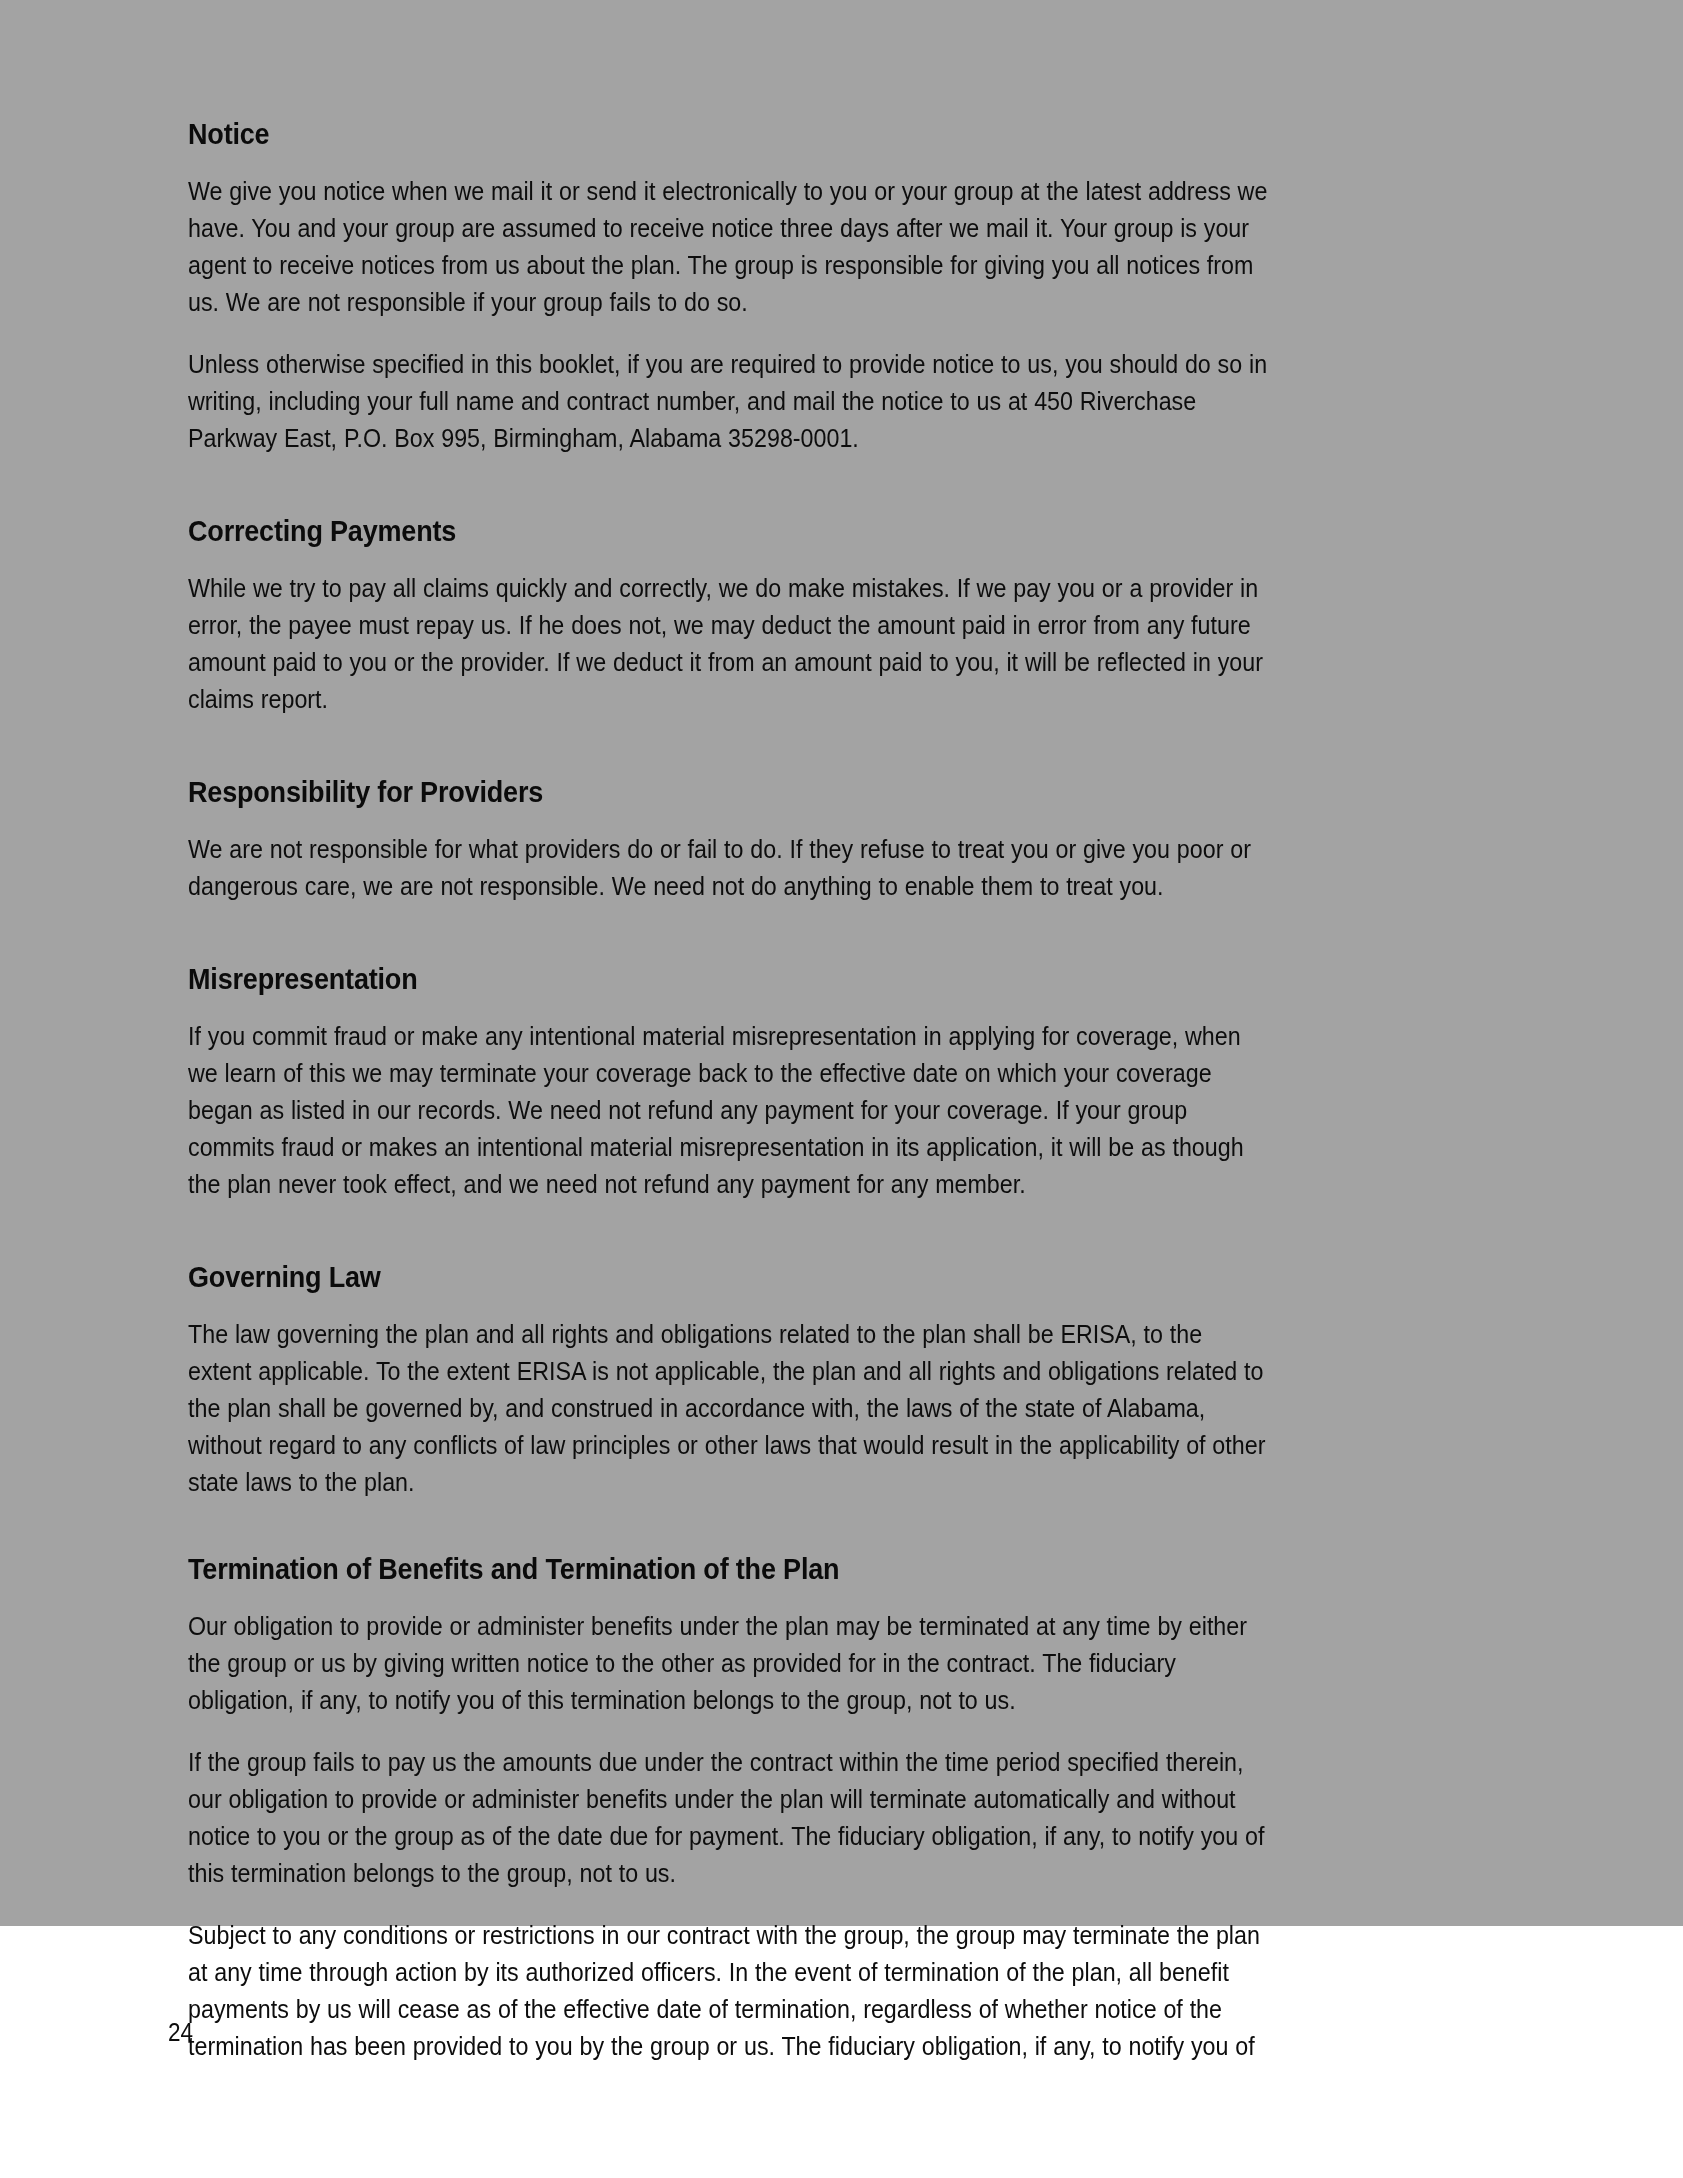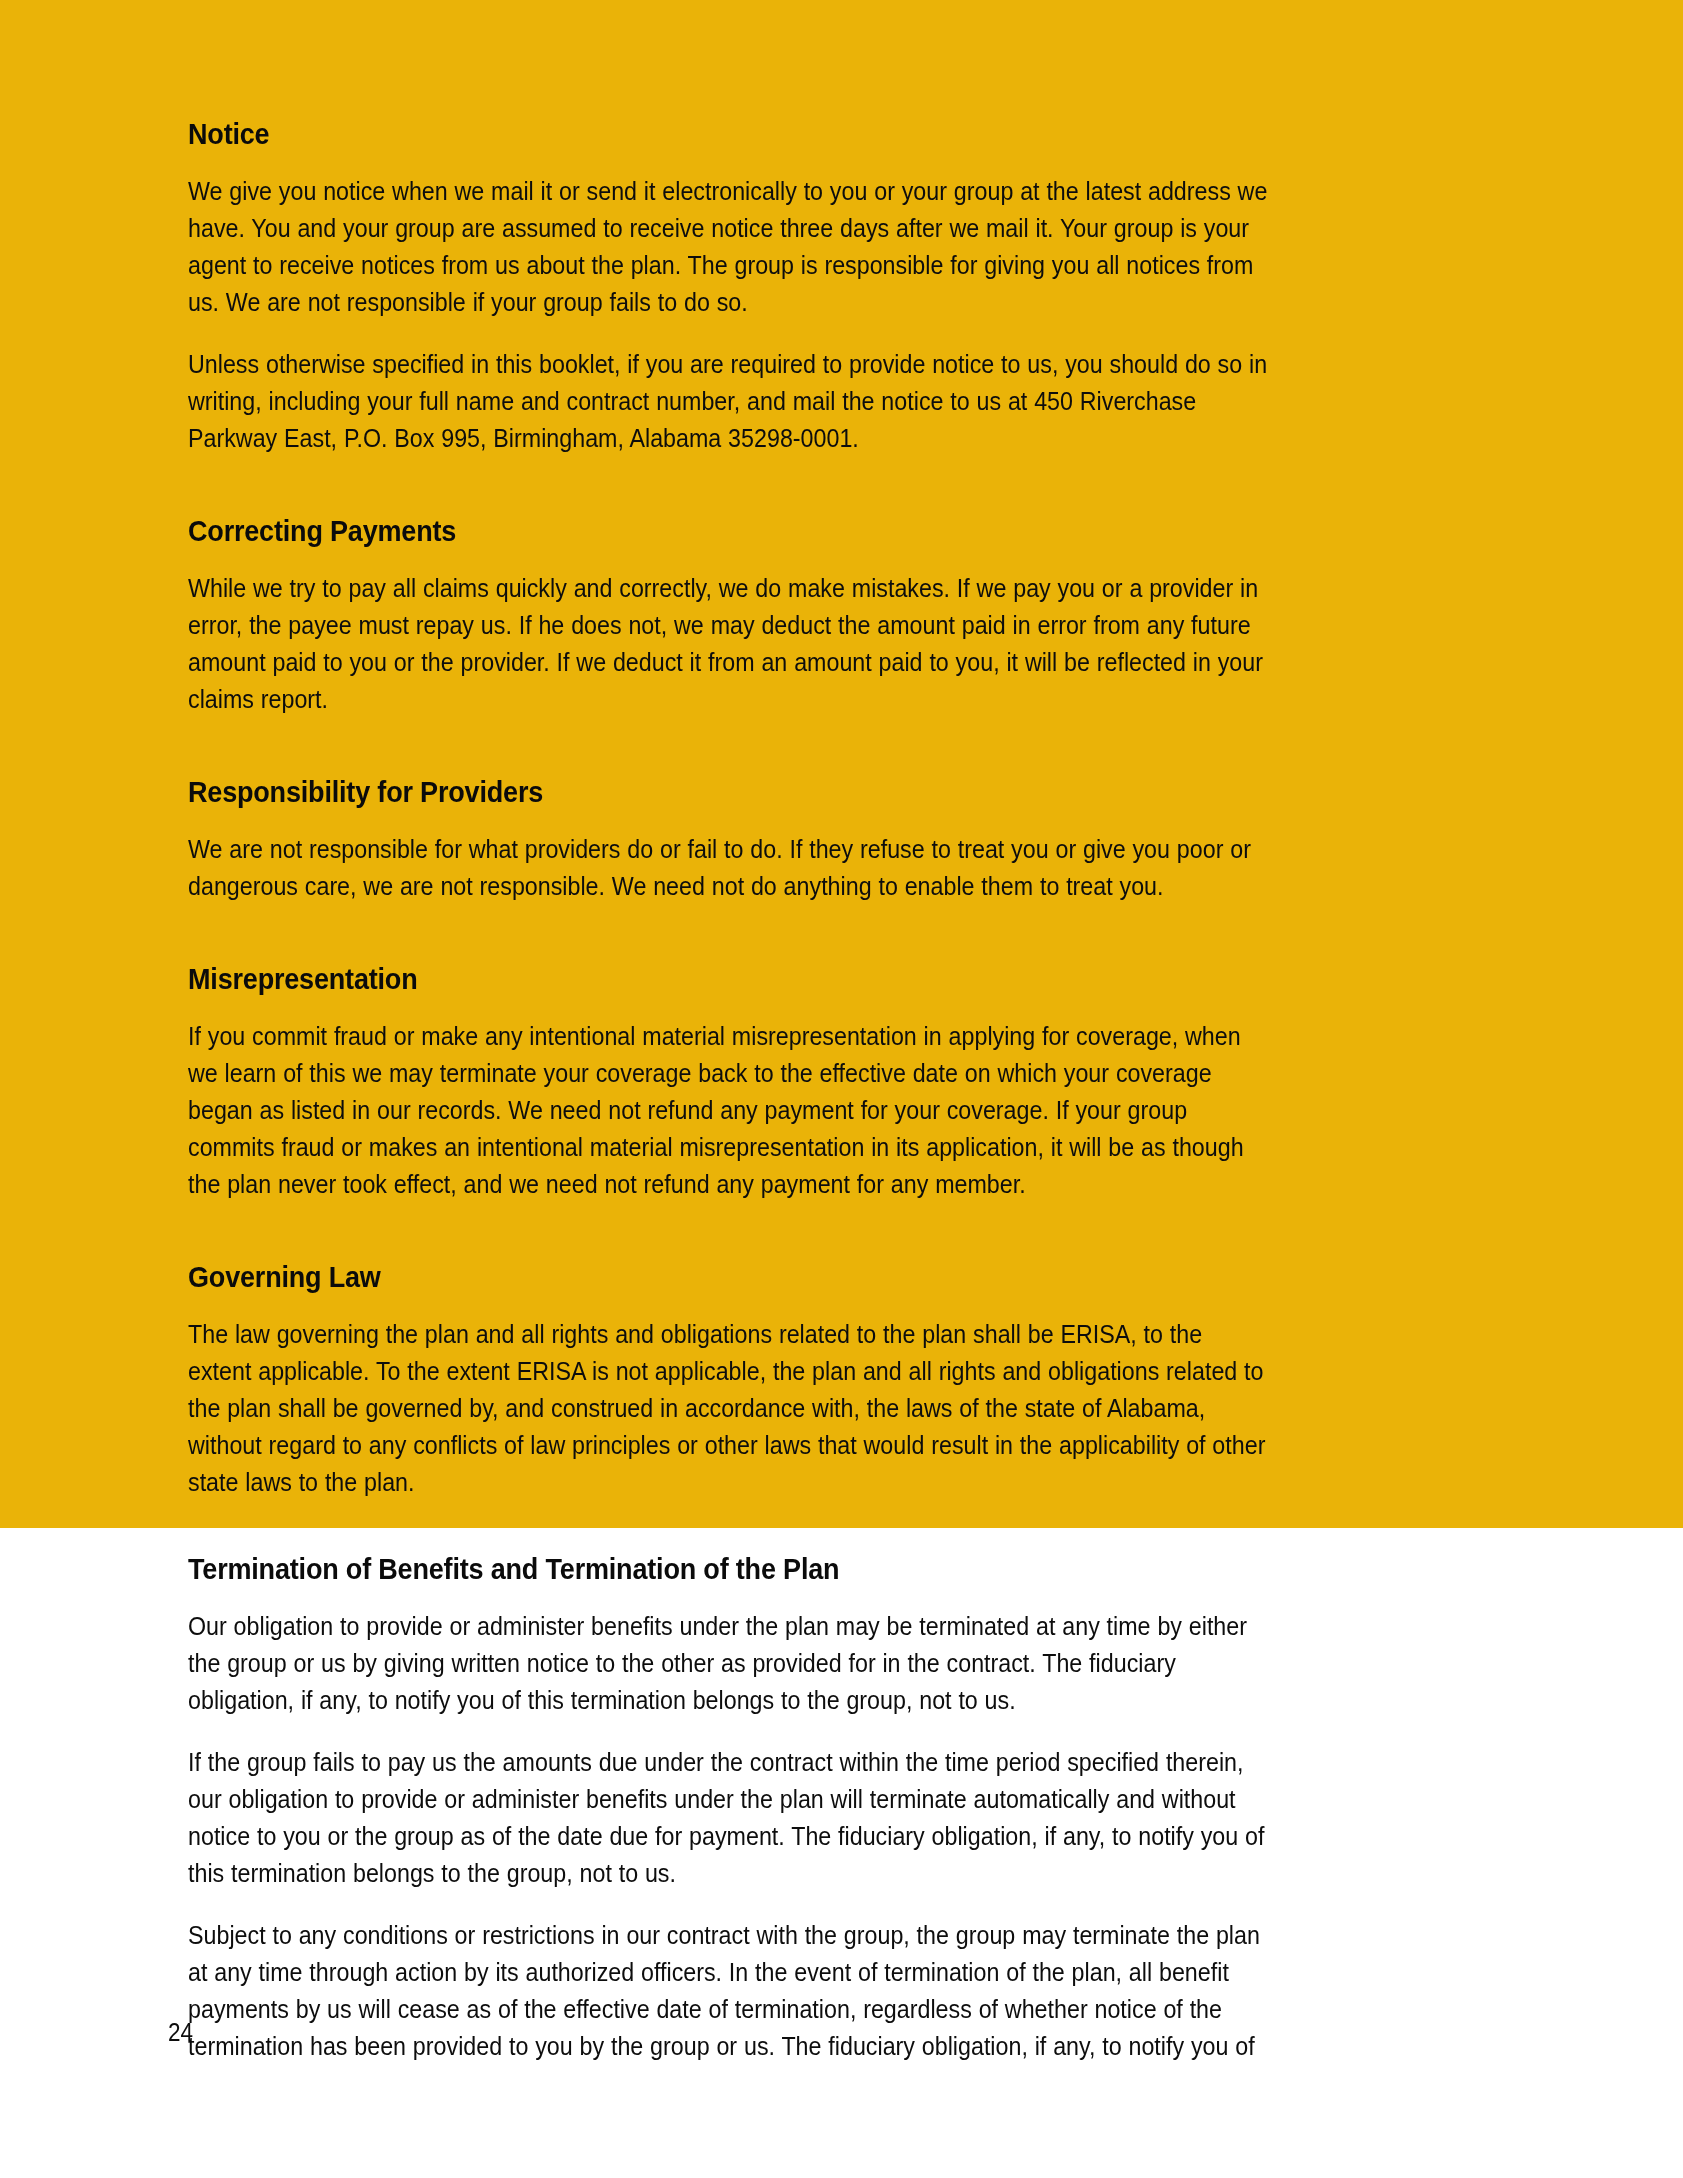--- a/index.html
+++ b/index.html
@@ -13,22 +13,22 @@
     font-family: "Liberation Sans", "DejaVu Sans", sans-serif;
     color: #000000;
     position: relative;
     overflow: hidden;
   }
   .page {
     position: absolute;
     top: 0;
     left: 0;
     width: 1683px;
-    height: 1528px;
-    background: #eab308;
+    height: 1926px;
+    background: #a3a3a3;
   }
   .content {
     position: absolute;
     left: 188px;
     top: 117px;
     width: 1084px;
   }
   
   .sec-heading {
     font-weight: bold;

